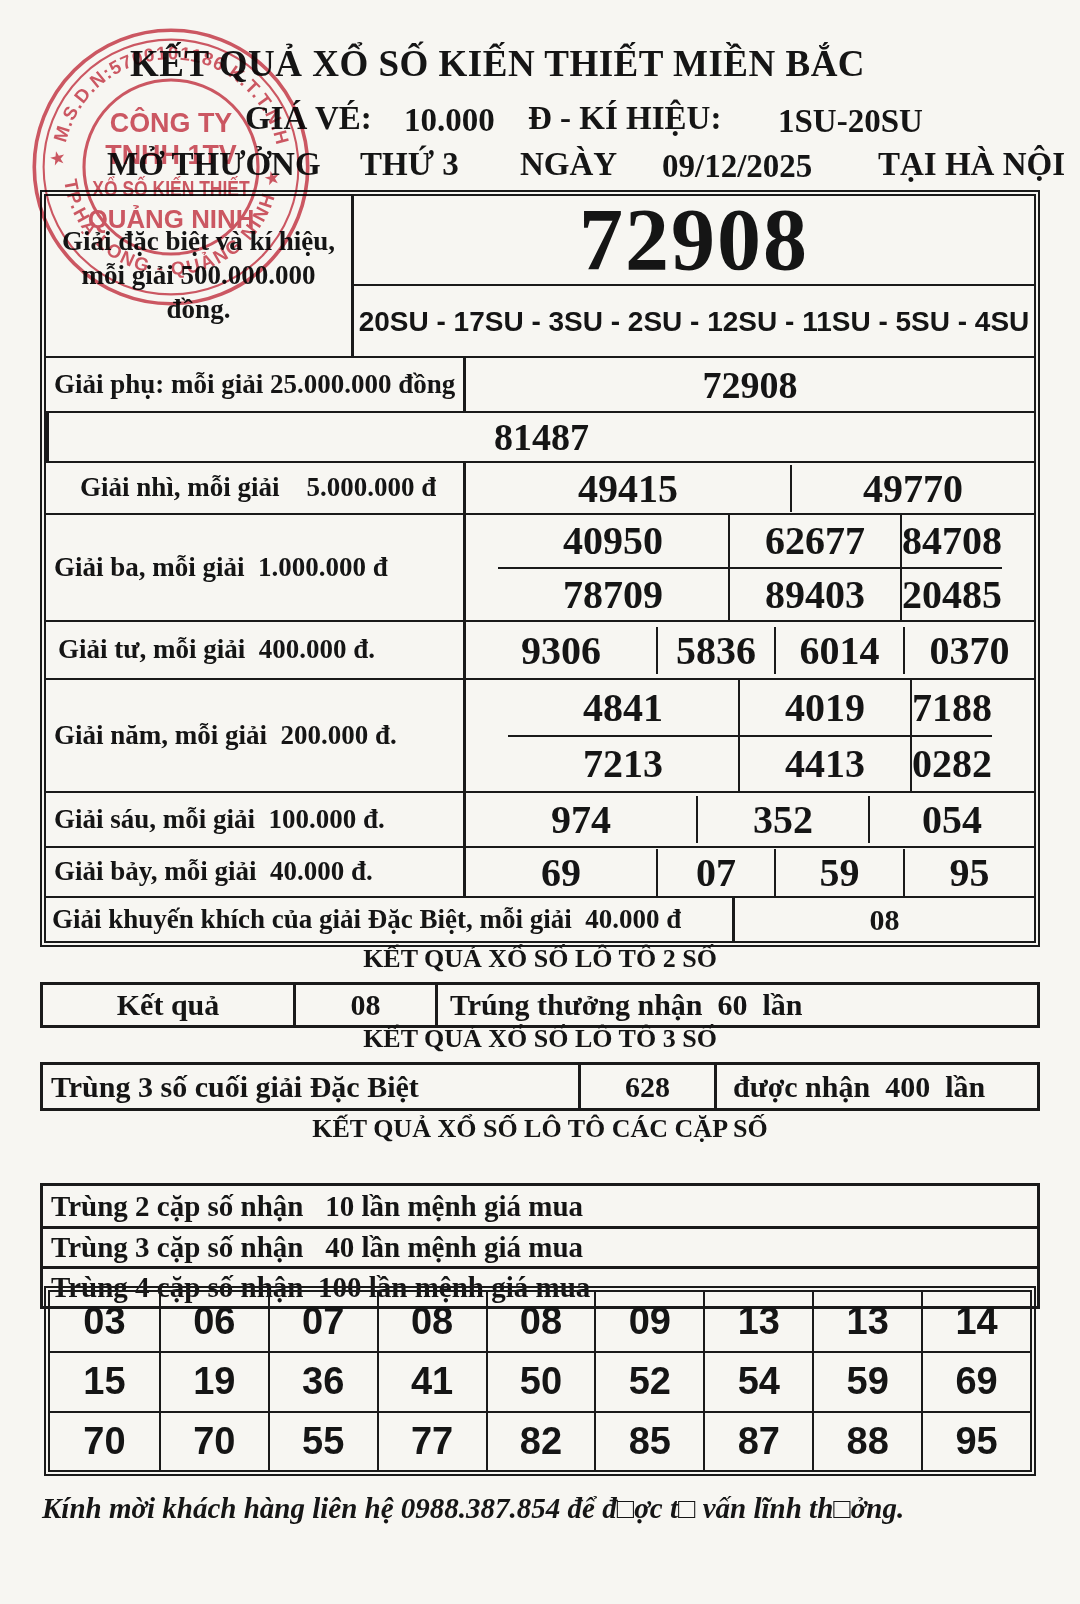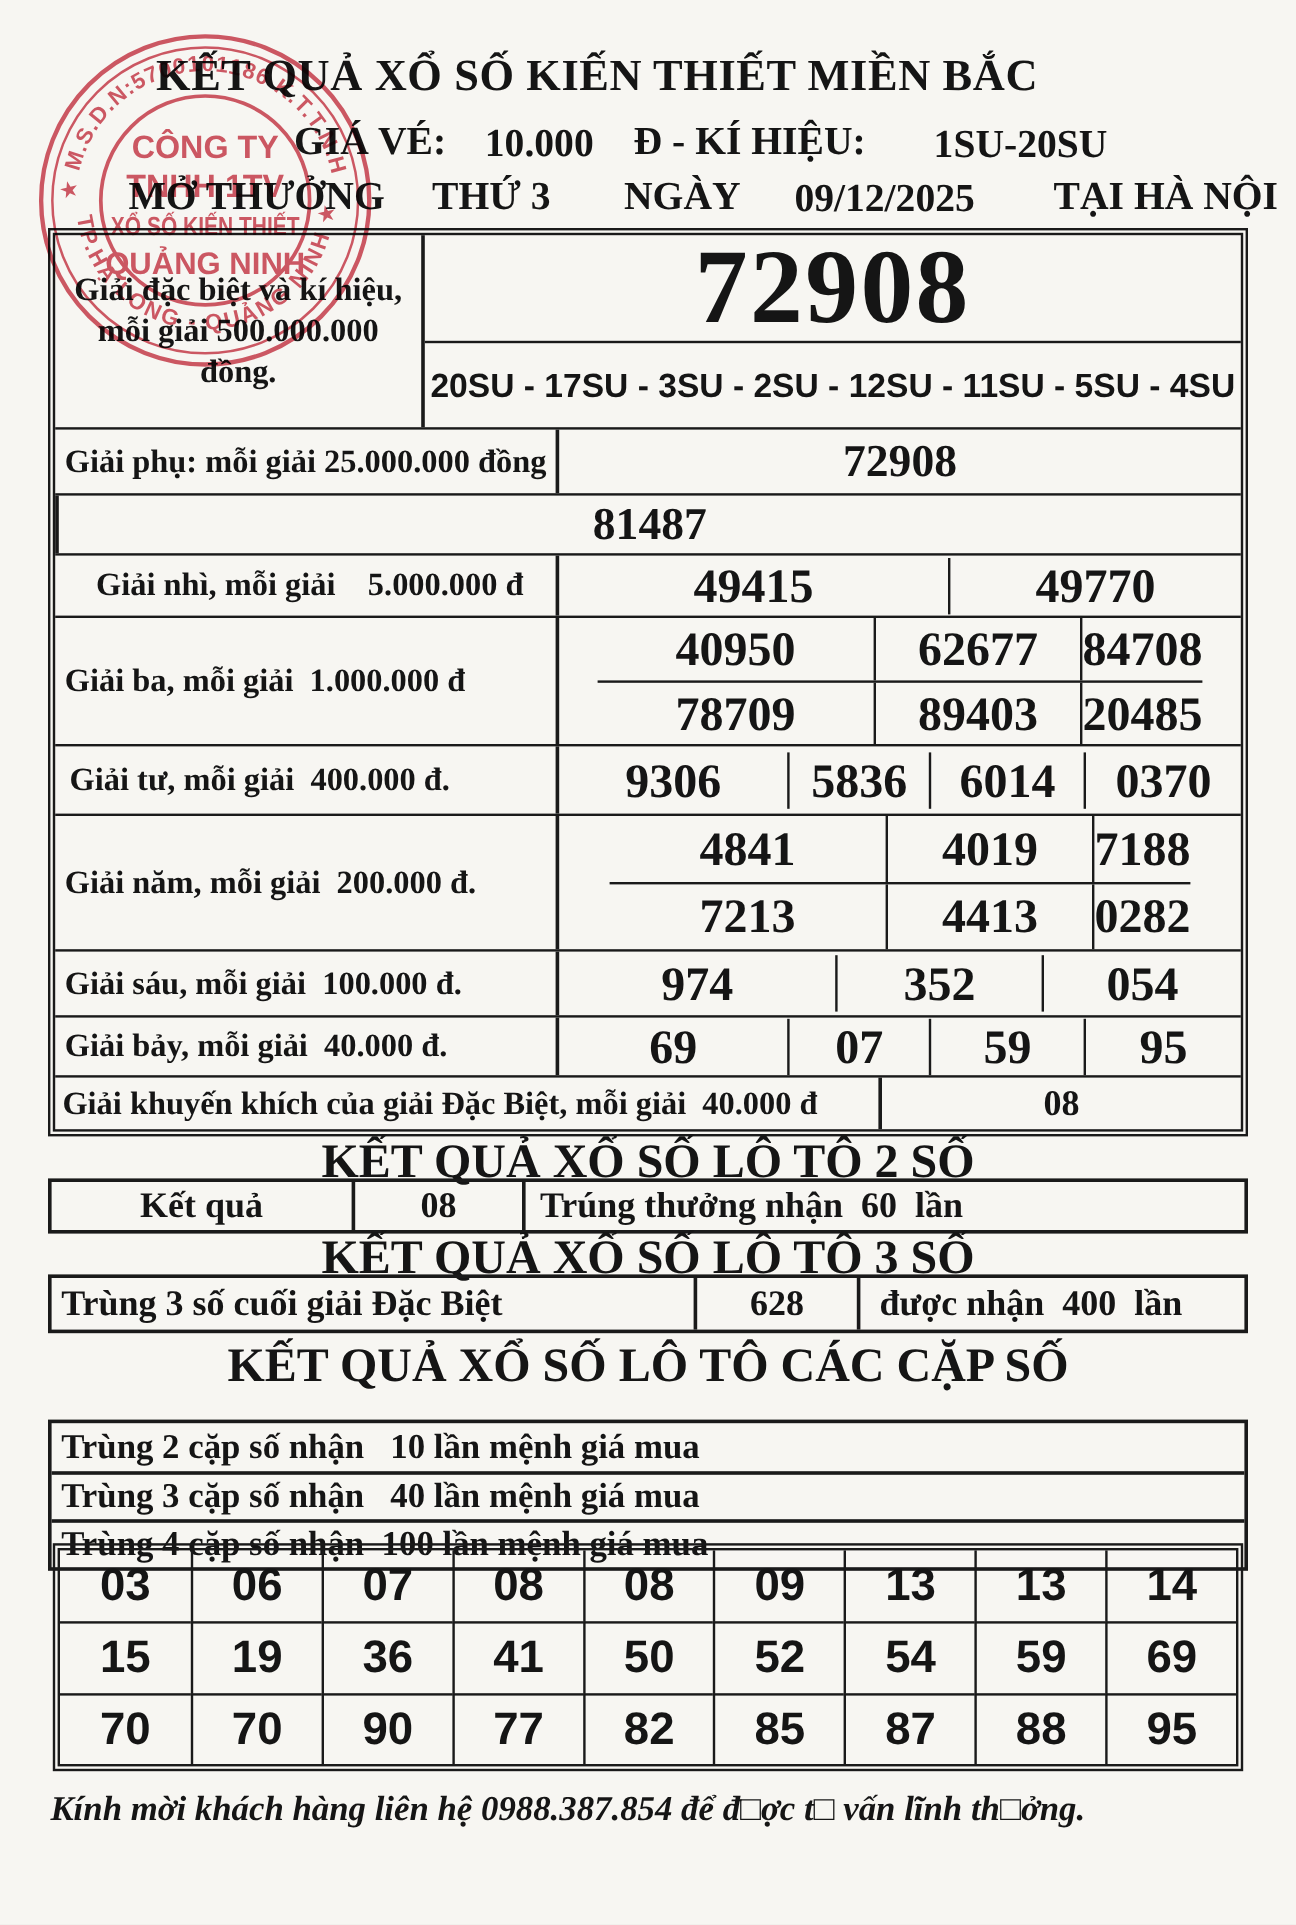--- a/index.html
+++ b/index.html
@@ -34,21 +34,21 @@
   .bignum{font-size:88px;font-weight:bold;letter-spacing:2px;line-height:1;}
   .suline{font-family:"Liberation Sans","DejaVu Sans",sans-serif;font-size:28px;font-weight:bold;
           text-align:center;line-height:1.25;width:680px;margin:0 auto;}
 
   
   .stable{left:40px;width:1000px;border:3px solid #1a1a1a;box-sizing:border-box;display:flex;background:transparent;}
   .scell{display:flex;align-items:center;box-sizing:border-box;font-size:30px;font-weight:bold;}
   .scell + .scell{border-left:3px solid #1a1a1a;}
   .scell.ctr{justify-content:center;}
 
-  .heading{left:0;width:1080px;text-align:center;font-size:40px;font-weight:bold;}
+  .heading{left:0;width:1080px;text-align:center;font-size:26px;font-weight:bold;}
 
   
   .rules{left:40px;top:1155px;width:1000px;border:3px solid #1a1a1a;box-sizing:border-box;
          display:flex;flex-direction:column;margin-top:28px;}
   .rrow{height:40px;display:flex;align-items:center;font-size:29px;font-weight:bold;
         padding-left:8px;box-sizing:border-box;}
   .rrow + .rrow{border-top:3px solid #1a1a1a;}
 
   
   .pgrid{left:44px;top:1286px;width:992px;height:190px;border:6px double #1a1a1a;box-sizing:border-box;
@@ -242,21 +242,21 @@
     <div class="pcell">19</div>
     <div class="pcell">36</div>
     <div class="pcell">41</div>
     <div class="pcell">50</div>
     <div class="pcell">52</div>
     <div class="pcell">54</div>
     <div class="pcell">59</div>
     <div class="pcell">69</div>
     <div class="pcell">70</div>
     <div class="pcell">70</div>
-    <div class="pcell">90</div>
+    <div class="pcell">55</div>
     <div class="pcell">77</div>
     <div class="pcell">82</div>
     <div class="pcell">85</div>
     <div class="pcell">87</div>
     <div class="pcell">88</div>
     <div class="pcell">95</div>
   </div>
 
   <div class="abs footer">Kính mời khách hàng liên hệ 0988.387.854 để đ□ợc t□ vấn lĩnh th□ởng.</div>
 

